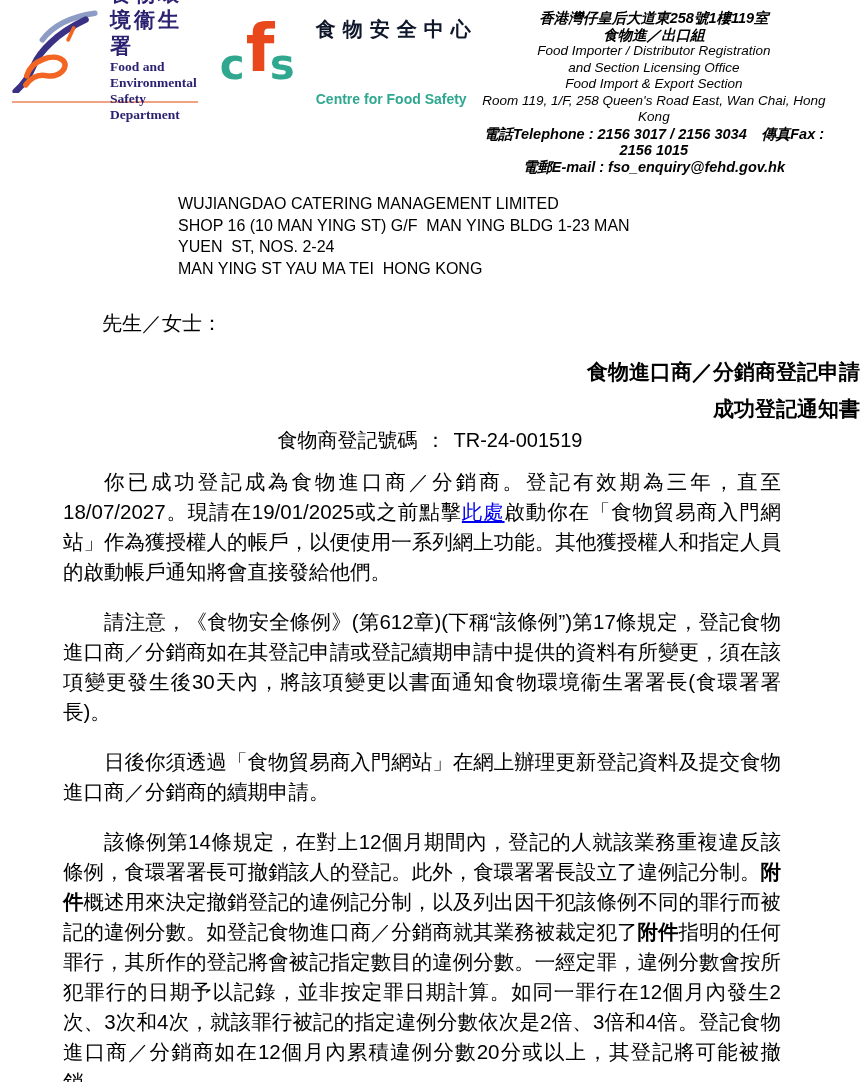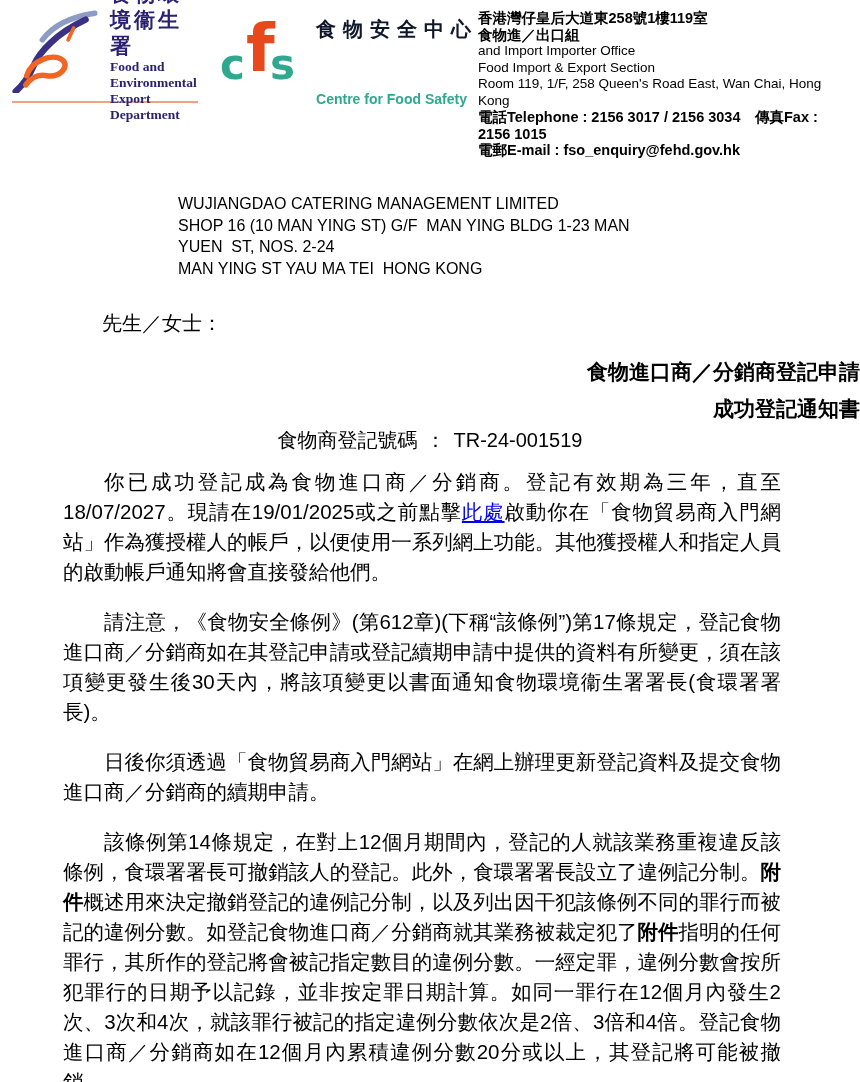--- a/index.html
+++ b/index.html
@@ -19,21 +19,21 @@
 
   .cfs-block { display:flex; align-items:center; gap:12px; margin-top:8px; }
   .cfs-mono { position:relative; width:84px; height:76px; font-family:"DejaVu Sans", sans-serif; font-weight:bold; }
   .cfs-c { position:absolute; left:0;  top:20px; color:#2FA88F; font-size:42px; line-height:42px; }
   .cfs-f { position:absolute; left:26px; top:-8px; color:#E8481C; font-size:66px; line-height:66px; }
   .cfs-s { position:absolute; left:50px; top:20px; color:#2FA88F; font-size:42px; line-height:42px; }
   .cfs-text { display:flex; flex-direction:column; }
   .cfs-cn { color:#0f172a; font-size:20px; font-weight:bold; letter-spacing:7px; line-height:26px; white-space:nowrap; }
   .cfs-en { color:#2FA88F; font-size:14px; font-weight:bold; line-height:18px; white-space:nowrap;margin-top:48px; }
 
-  .office-address { text-align:left; line-height:16.5px; padding-top:2px; }
+  .office-address { text-align:center; line-height:16.5px; padding-top:2px;font-style:italic; }
   .addr-cn   { font-size:14.5px; font-weight:bold;   white-space:pre-wrap; }
   .addr-en   { font-size:13.5px; font-weight:normal; white-space:pre-wrap; }
   .addr-contact { font-size:14.5px; font-weight:bold; white-space:pre-wrap; }
 
   
   .recipient { position:absolute; top:193px; left:178px; font-size:16px; line-height:21.5px; }
   .recipient div { white-space:pre-wrap; }
 
   
   .salutation { position:absolute; top:310px; left:86px; font-size:20px;margin-left:16px; }
@@ -61,41 +61,42 @@
           <svg width="92" height="86" viewBox="0 0 100 92">
             <path d="M90,6 C62,10 44,20 33,35" stroke="#8C9CC4" stroke-width="6" fill="none" stroke-linecap="round"></path>
             <path d="M80,13 C48,28 30,48 24,62 C19,74 12,84 4,91" stroke="#3A3184" stroke-width="7" fill="none" stroke-linecap="round"></path>
             <path d="M16,74 C21,57 45,49 55,57 C63,64 52,76 38,74 C28,72 20,77 15,84" stroke="#F26522" stroke-width="6" fill="none" stroke-linecap="round"></path>
             <path d="M61,35 l6,-13" stroke="#F26522" stroke-width="4" fill="none" stroke-linecap="round"></path>
           </svg>
         </span>
         <span class="fehd-text">
           <span class="fehd-cn">食物環境衞生署</span>
           <span class="fehd-en">Food and Environmental</span>
-          <span class="fehd-en">Export Department</span>
+          <span class="fehd-en">Safety Department</span>
         </span>
       </div>
 
       <div class="cfs-block">
         <span class="cfs-mono">
           <span class="cfs-c">c</span>
           <span class="cfs-f">f</span>
           <span class="cfs-s">s</span>
         </span>
         <span class="cfs-text">
           <span class="cfs-cn">食物安全中心</span>
           <span class="cfs-en">Centre for Food Safety</span>
         </span>
       </div>
     </div>
 
     <div class="office-address">
       <div class="addr-cn">香港灣仔皇后大道東258號1樓119室</div>
       <div class="addr-cn">食物進／出口組</div>
-      <div class="addr-en">and Import Importer Office</div>
+      <div class="addr-en">Food Importer / Distributor Registration</div>
+      <div class="addr-en">and Section Licensing Office</div>
       <div class="addr-en">Food Import &amp; Export Section</div>
       <div class="addr-en">Room 119, 1/F, 258 Queen's Road East, Wan Chai, Hong Kong</div>
       <div class="addr-contact">電話Telephone : 2156 3017 / 2156 3034　傳真Fax : 2156 1015</div>
       <div class="addr-contact">電郵E-mail : fso_enquiry@fehd.gov.hk</div>
     </div>
   </div>
 
   <div class="recipient">
     <div>WUJIANGDAO CATERING MANAGEMENT LIMITED</div>
     <div>SHOP 16 (10 MAN YING ST) G/F  MAN YING BLDG 1-23 MAN</div>

